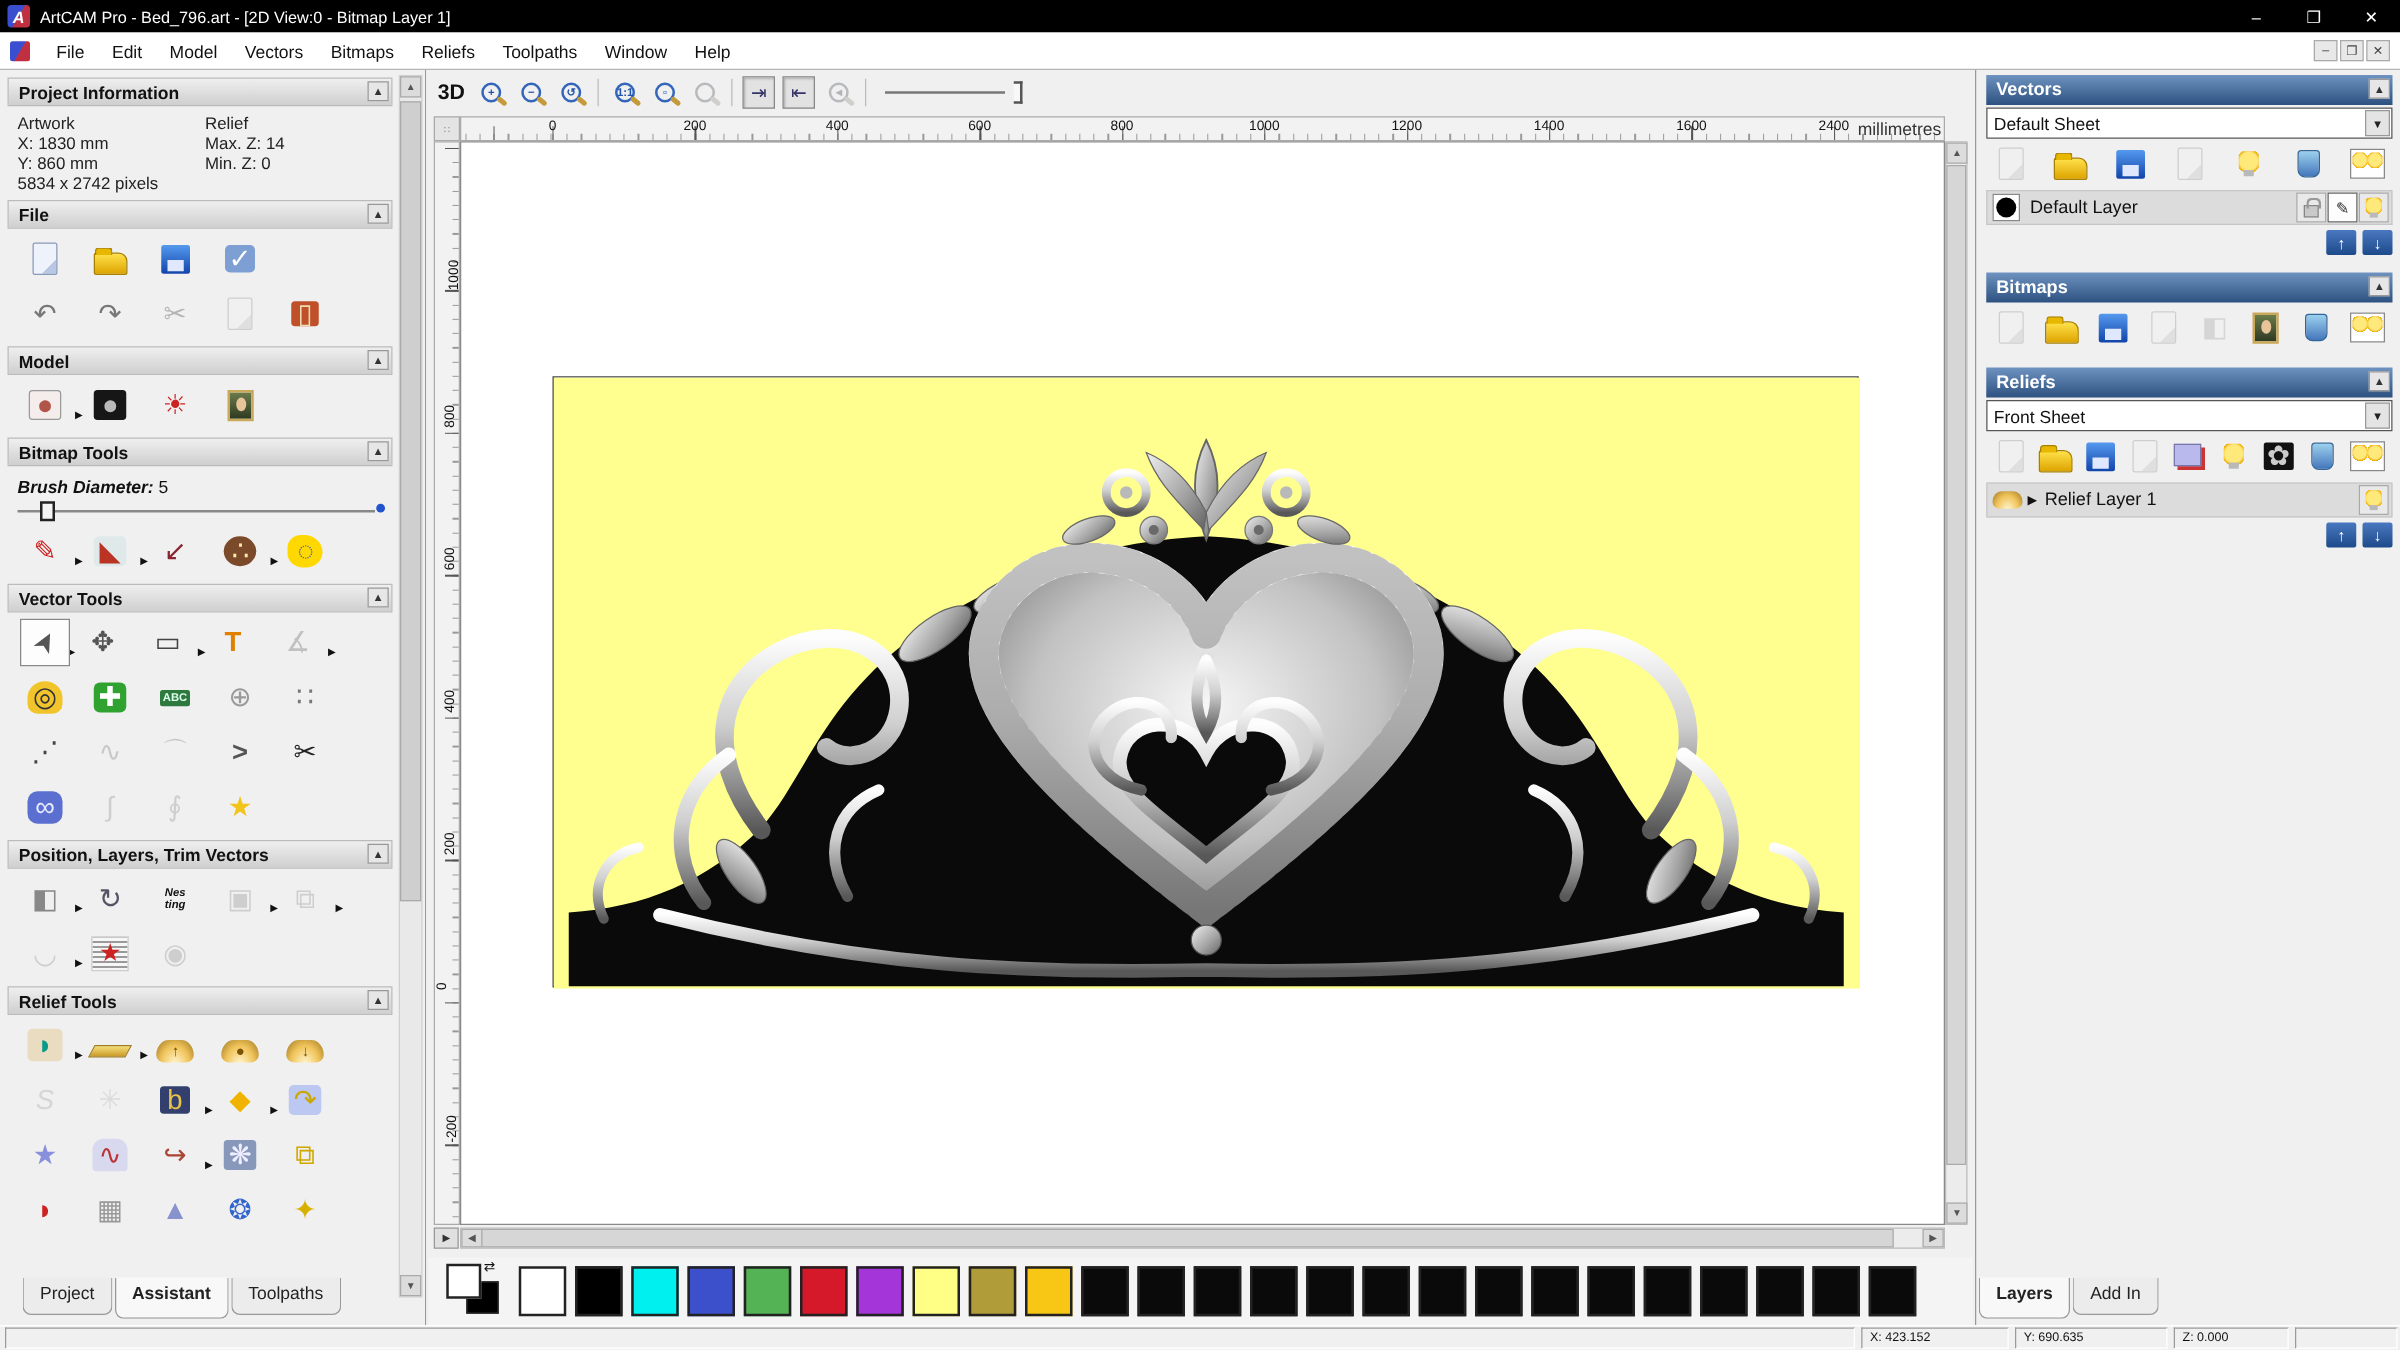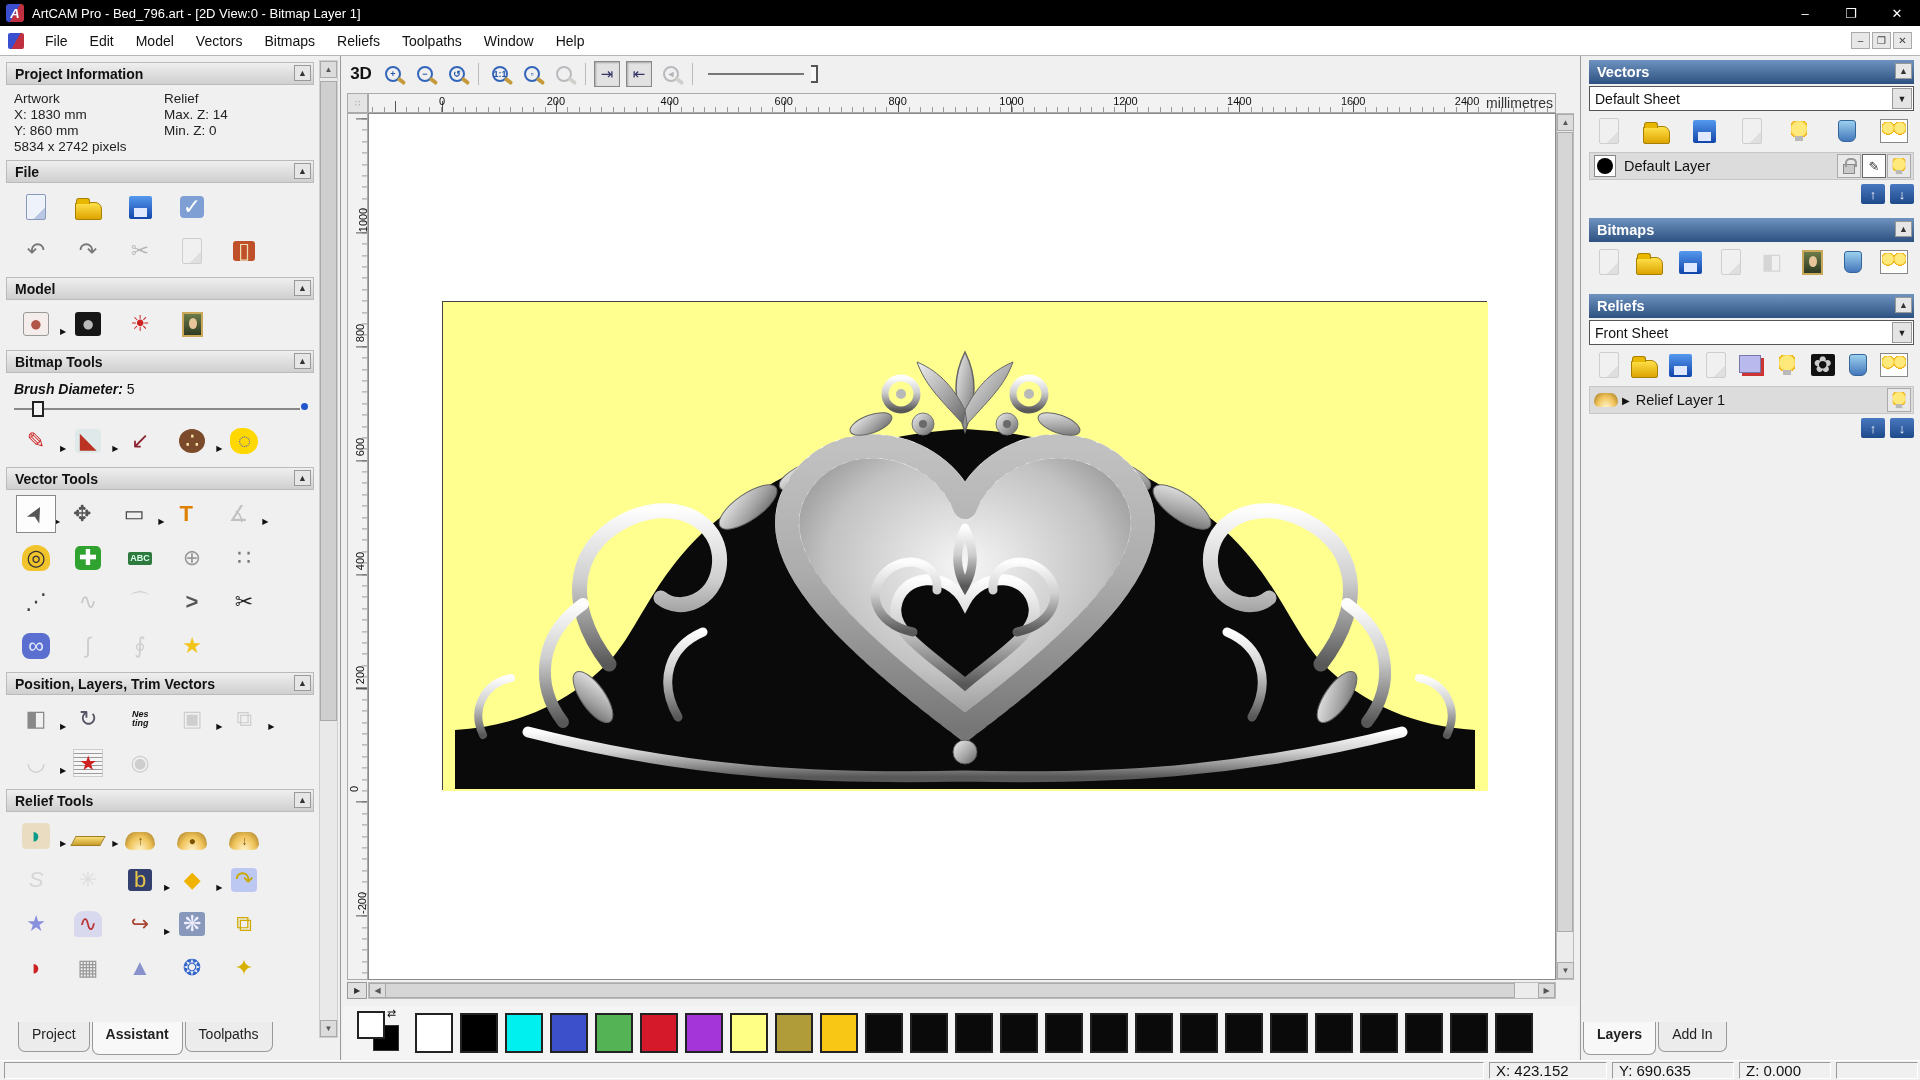--- a/index.html
+++ b/index.html
@@ -171,21 +171,21 @@
   .lctrl{margin-left:auto;display:flex;align-items:center;}
   .lbtn{width:24px;height:24px;border:1px solid #aaa;background:#e9e9e9;display:flex;align-items:center;
     justify-content:center;margin-left:1px;font-size:13px;color:#333;}
   .lbtn.pressed{background:#fdfdfd;border-color:#666;}
   .navrow{display:flex;justify-content:flex-end;margin-top:4px;}
   .navbtn{width:24px;height:20px;background:linear-gradient(#4a78c0,#1d4a8a);color:#fff;font-size:13px;
     display:flex;align-items:center;justify-content:center;margin-left:5px;border-radius:2px;font-weight:bold;}
   #rtabs{left:1583px;top:1022px;position:absolute;}
   
   #statusbar{position:absolute;left:0;top:1060px;width:1920px;height:20px;background:#f0f0f0;
-    border-top:1px solid #fff;display:flex;align-items:center;font-size:15px;color:#111;}
+    border-top:1px solid #fff;display:flex;align-items:center;font-size:10px;color:#111;}
   .scell{height:17px;border:1px solid;border-color:#9a9a9a #fff #fff #9a9a9a;margin-right:5px;
     padding:0 6px;display:flex;align-items:center;background:#f0f0f0;}
   .mona-sm{width:22px;height:24px;}
 </style>
 </head>
 <body>
 
 <div id="titlebar">
   <div id="applogo">A</div>
   <span>ArtCAM Pro - Bed_796.art - [2D View:0 - Bitmap Layer 1]</span>

